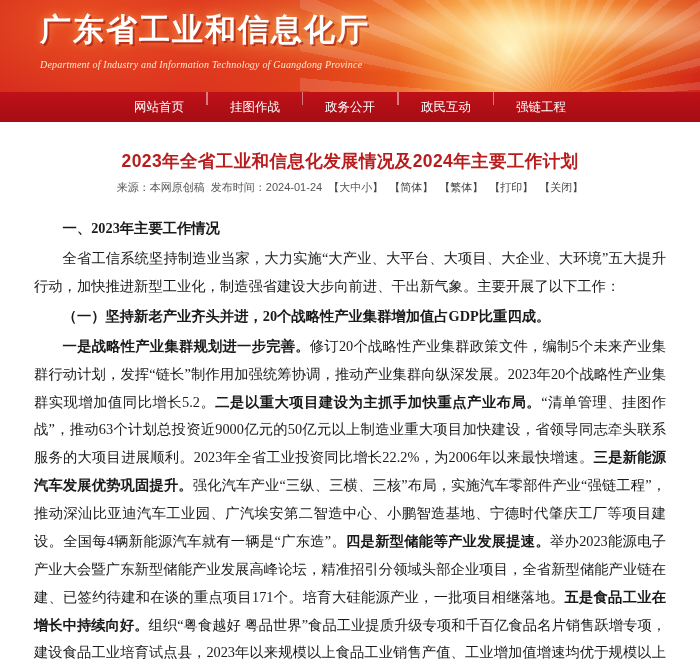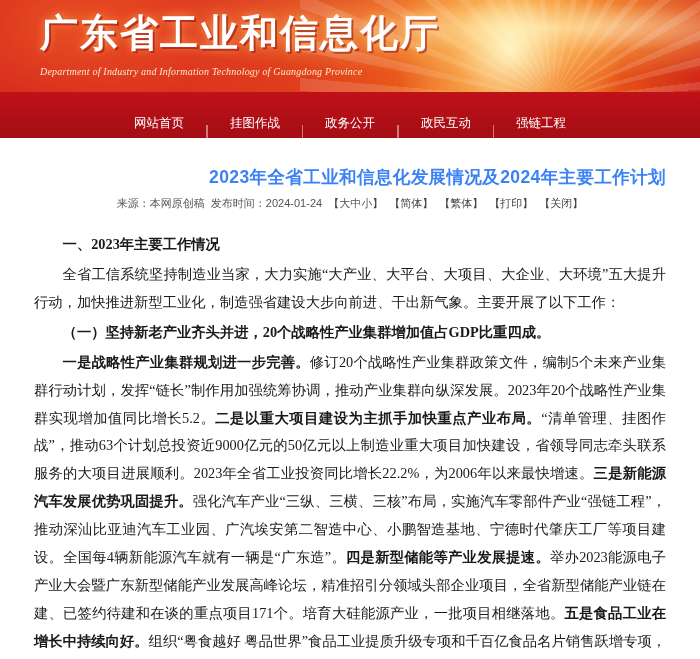--- a/index.html
+++ b/index.html
@@ -57,42 +57,42 @@
     height: 160px;
     background: radial-gradient(ellipse at 30% 20%, rgba(255,120,40,0.55) 0%, rgba(200,20,25,0) 70%);
   }
   .banner-inner {
     position: relative;
     padding: 14px 0 0 40px;
     z-index: 3;
   }
   .banner-title {
     font-family: "Liberation Serif", serif;
-    font-size: 38px;
+    font-size: 31px;
     font-weight: bold;
     color: #ffffff;
     letter-spacing: 2px;
     text-shadow: 2px 2px 0 rgba(150,10,10,0.55), 0 0 10px rgba(255,220,120,0.6);
     line-height: 1.05;
   }
   .banner-sub {
     margin-top: 12px;
     font-family: "Liberation Serif", serif;
     font-size: 10px;
     font-style: italic;
     color: #ffe9c9;
     letter-spacing: 0.2px;
   }
 
   
   .nav {
-    height: 46px;
+    height: 30px;
     background: linear-gradient(180deg, #bf1118 0%, #a50d14 100%);
     display: flex;
-    align-items: flex-end;
+    align-items: flex-start;
     justify-content: center;
     gap: 0;
   }
   .nav-item {
     color: #ffffff;
     font-size: 12.5px;
     padding: 0 22px;
     line-height: 30px;
     white-space: nowrap;
     cursor: pointer;
@@ -101,25 +101,25 @@
     width: 1px;
     height: 13px;
     background: rgba(255,255,255,0.45);
   }
 
   
   .article {
     padding: 26px 34px 0 34px;
   }
   .doc-title {
-    text-align: right;
+    text-align: center;
     font-family: "Liberation Sans", sans-serif;
     font-size: 17.5px;
     font-weight: bold;
-    color: #3b82f6;
+    color: #b91c1c;
     line-height: 1.5;
     letter-spacing: 0.4px;
   }
   .meta {
     margin-top: 6px;
     text-align: center;
     font-size: 11px;
     color: #555555;
     white-space: nowrap;
   }

